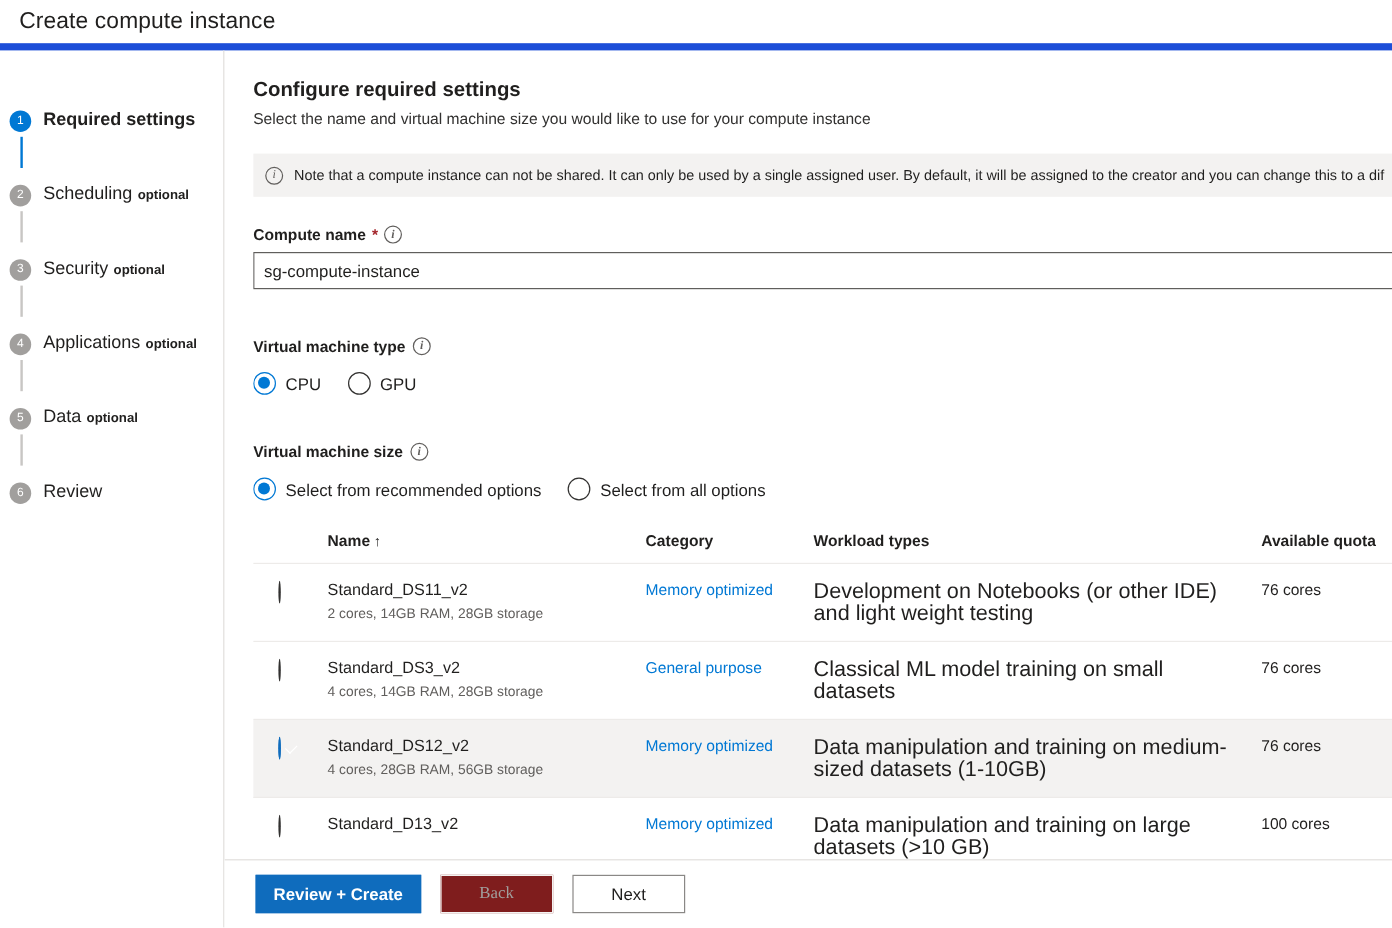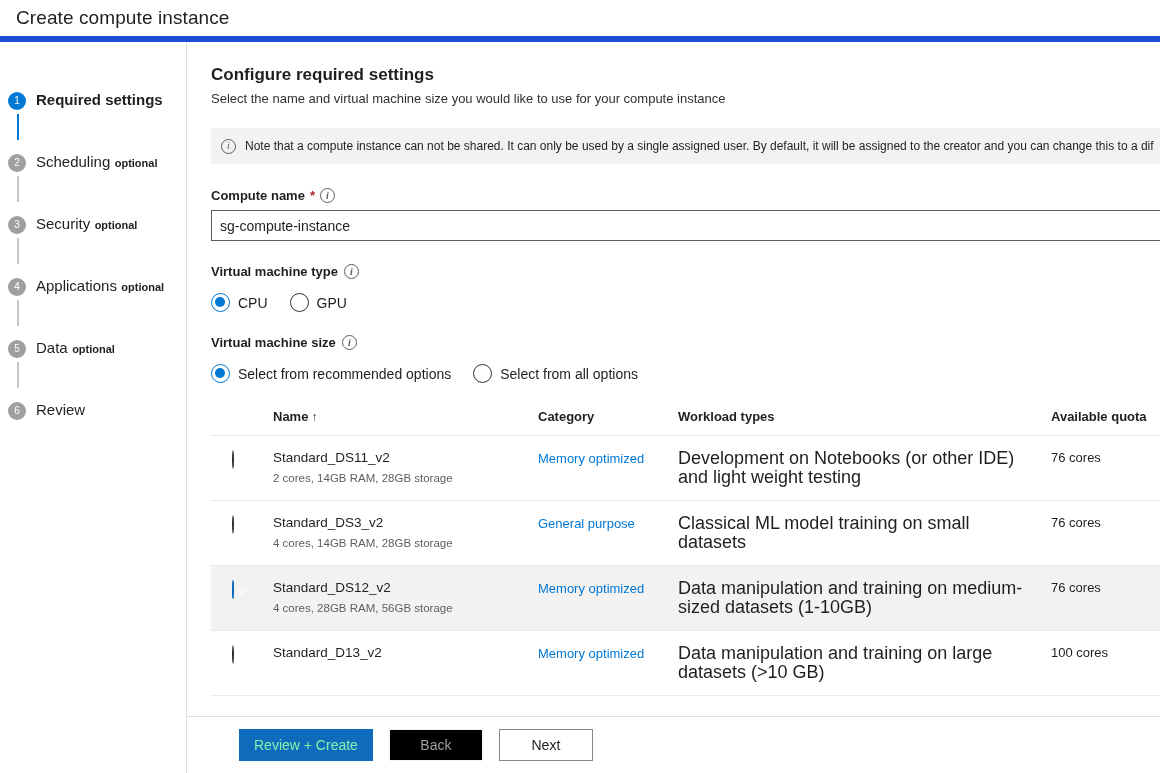--- a/index.html
+++ b/index.html
@@ -171,21 +171,21 @@
   }
 
   
   .group-label {
     font-size: 13px;
     font-weight: 700;
     color: #201f1e;
     display: flex;
     align-items: center;
     gap: 6px;
-    margin-top: 23px;
+    margin-top: 40px;
   }
   .radio-row {
     display: flex;
     align-items: center;
     margin-top: 14px;
     gap: 22px;
   }
   .radio-opt {
     display: flex;
     align-items: center;
@@ -316,30 +316,30 @@
     font-family: "Liberation Sans", sans-serif;
     border: 1px solid #8a8886;
     background: #ffffff;
     color: #201f1e;
     cursor: pointer;
     padding: 0 14px;
   }
   .btn.primary {
     background: #0f6cbd;
     border-color: #0f6cbd;
-    color: #86efac;
-    font-weight: 400;
+    color: #ffffff;
+    font-weight: 700;
     min-width: 130px;
-    margin-left: 26px;
   }
   .btn.disabled {
-    background: #000000;
+    background: #7f1d1d;
     border-color: #f3f2f1;
     color: #a19f9d;
     cursor: default;
+    font-family: Liberation Serif, serif;
   }
 </style>
 </head>
 <body>
 
 <div class="titlebar">
   <span class="title">Create compute instance</span>
 </div>
 
 <div class="body">

